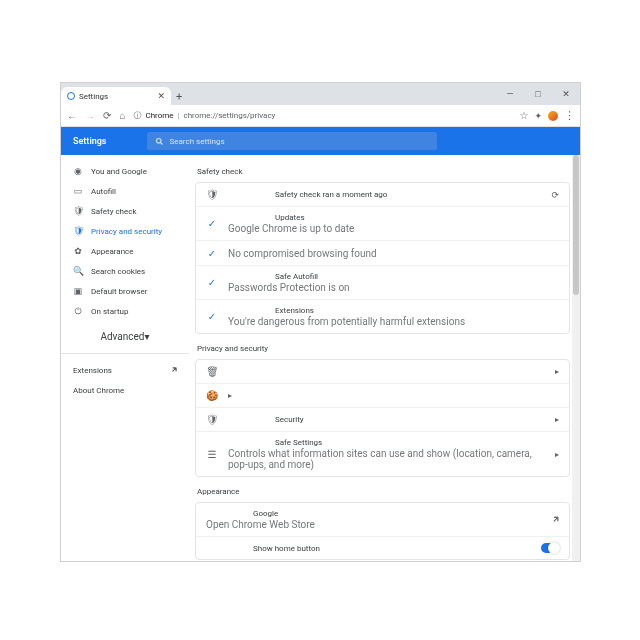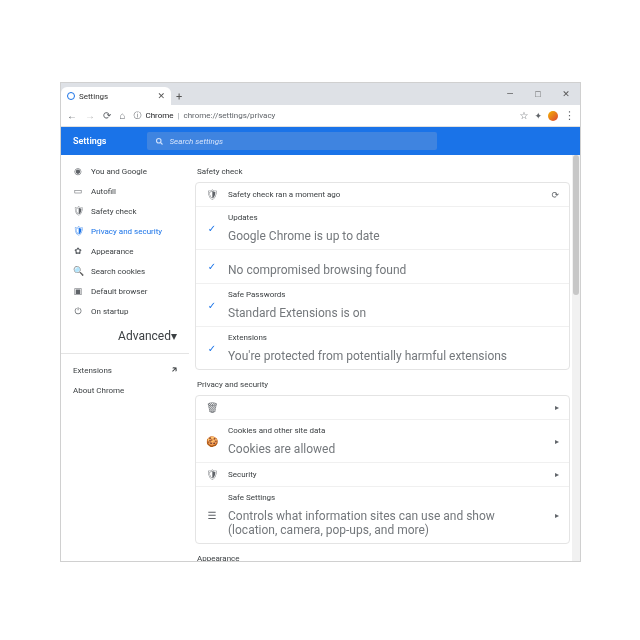--- a/index.html
+++ b/index.html
@@ -23,42 +23,42 @@
   .omni .lock { font-size:8px; }
   .ext { display:flex; gap:6px; align-items:center; color:#5f6368; font-size:10px;}
   .ext .puzzle{ font-size:9px;}
   .ext .avatar{ width:10px;height:10px;border-radius:50%;background:linear-gradient(135deg,#f4b400,#db4437);}
   .ext .menu{ font-size:11px; letter-spacing:-1px;}
   
   .bluebar { height:28px; background:#1a73e8; display:flex; align-items:center; padding:0 12px; gap:40px;}
   .bluebar .title { color:#fff; font-size:9px; font-weight:600;}
   .searchwrap { background:#3f84e0; height:18px; width:290px; border-radius:2px; display:flex; align-items:center; padding:0 8px; gap:6px;}
   .searchwrap .mag { color:#cfe0fb; font-size:9px;}
-  .searchwrap input { background:transparent; border:none; outline:none; color:#fff; font-size:8px; width:100%;font-style:italic;}
+  .searchwrap input { background:transparent; border:none; outline:none; color:#fff; font-size:8px; width:100%;}
   .searchwrap input::placeholder{ color:#d7e4fb; }
   
   .body { flex:1; display:flex; background:#fff; overflow:hidden; position:relative;}
   .sidebar { width:128px; padding:6px 0; font-size:8px; color:#3c4043;}
   .sbitem { display:flex; align-items:center; gap:8px; height:20px; padding:0 12px; cursor:pointer;}
   .sbitem .ic { width:10px; text-align:center; color:#5f6368; font-size:9px;}
   .sbitem.active { color:#1a73e8; }
   .sbitem.active .ic { color:#1a73e8; }
-  .adv { display:flex; align-items:center; justify-content:flex-end; height:22px; padding:0 12px; font-size:12px; color:#3c4043; margin-top:4px;}
+  .adv { display:flex; align-items:center; justify-content:center; height:22px; padding:0 12px; font-size:10px; color:#3c4043; margin-top:4px;}
   .sep { height:1px; background:#e4e4e4; margin:6px 0;}
   .sblink { display:flex; align-items:center; justify-content:space-between; height:20px; padding:0 12px; font-size:8px; color:#3c4043;}
   .main { flex:1; padding:8px 10px 0 6px; overflow:hidden;}
   .secTitle { font-size:8px; color:#3c4043; margin:4px 0 6px 2px;}
   .card { border:1px solid #e4e4e4; border-radius:4px; background:#fff; margin-bottom:10px;}
   .row { display:flex; align-items:center; gap:10px; padding:6px 10px; border-top:1px solid #f0f0f0;}
   .row:first-child { border-top:none; }
   .row .ic { width:12px; text-align:center; color:#5f6368; font-size:10px;}
   .row .ic.blue { color:#1a73e8; }
   .row .txt { flex:1; }
-  .row .txt .t { font-size:8px; color:#3c4043;}
-  .row .txt .s { font-size:12px; color:#74787c; margin-top:7px;}
+  .row .txt .t { font-size:8px; color:#3c4043;margin-left:47px;}
+  .row .txt .s { font-size:10px; color:#74787c; margin-top:1px;}
   .row .tail { color:#5f6368; font-size:9px;}
   .chev { font-size:8px; color:#5f6368;}
   .scrollbar { position:absolute; right:0; top:0; width:8px; height:100%; background:#f1f1f1;}
   .thumb { position:absolute; right:1px; top:0; width:6px; height:140px; background:#c7c7c7; border-radius:3px;}
   .toggle { width:18px; height:10px; border-radius:5px; background:#1a73e8; position:relative;}
   .toggle::after{ content:""; position:absolute; right:-1px; top:-1px; width:12px; height:12px; background:#fff; border-radius:50%; box-shadow:0 0 2px rgba(0,0,0,.3);}
   svg{display:block;}
 </style>
 </head>
 <body>
@@ -182,47 +182,43 @@
         </div>
         <div class="row">
           <span class="ic blue">✓</span>
           <div class="txt">
             <div class="s">No compromised browsing found</div>
           </div>
         </div>
         <div class="row">
           <span class="ic blue">✓</span>
           <div class="txt">
-            <div class="t">Safe Passwords</div>
-            <div class="s">Standard Extensions is on</div>
+            <div class="t">Safe Autofill</div>
+            <div class="s">Passwords Protection is on</div>
           </div>
         </div>
         <div class="row">
           <span class="ic blue">✓</span>
           <div class="txt">
             <div class="t">Extensions</div>
-            <div class="s">You're protected from potentially harmful extensions</div>
+            <div class="s">You're dangerous from potentially harmful extensions</div>
           </div>
         </div>
       </div>
 
       <div class="secTitle">Privacy and security</div>
       <div class="card">
         <div class="row">
           <span class="ic">🗑</span>
           <div class="txt">
           </div>
           <span class="chev">▸</span>
         </div>
         <div class="row">
           <span class="ic">🍪</span>
-          <div class="txt">
-            <div class="t">Cookies and other site data</div>
-            <div class="s">Cookies are allowed</div>
-          </div>
           <span class="chev">▸</span>
         </div>
         <div class="row">
           <span class="ic">🛡</span>
           <div class="txt">
             <div class="t">Security</div>
           </div>
           <span class="chev">▸</span>
         </div>
         <div class="row">
@@ -233,20 +229,21 @@
           </div>
           <span class="chev">▸</span>
         </div>
       </div>
 
       <div class="secTitle">Appearance</div>
       <div class="card">
         <div class="row">
           <div class="txt">
             <div class="t">Google</div>
+            <div class="s">Open Chrome Web Store</div>
           </div>
           <span class="tail">🡵</span>
         </div>
         <div class="row">
           <div class="txt">
             <div class="t">Show home button</div>
           </div>
           <span class="toggle"></span>
         </div>
       </div>

